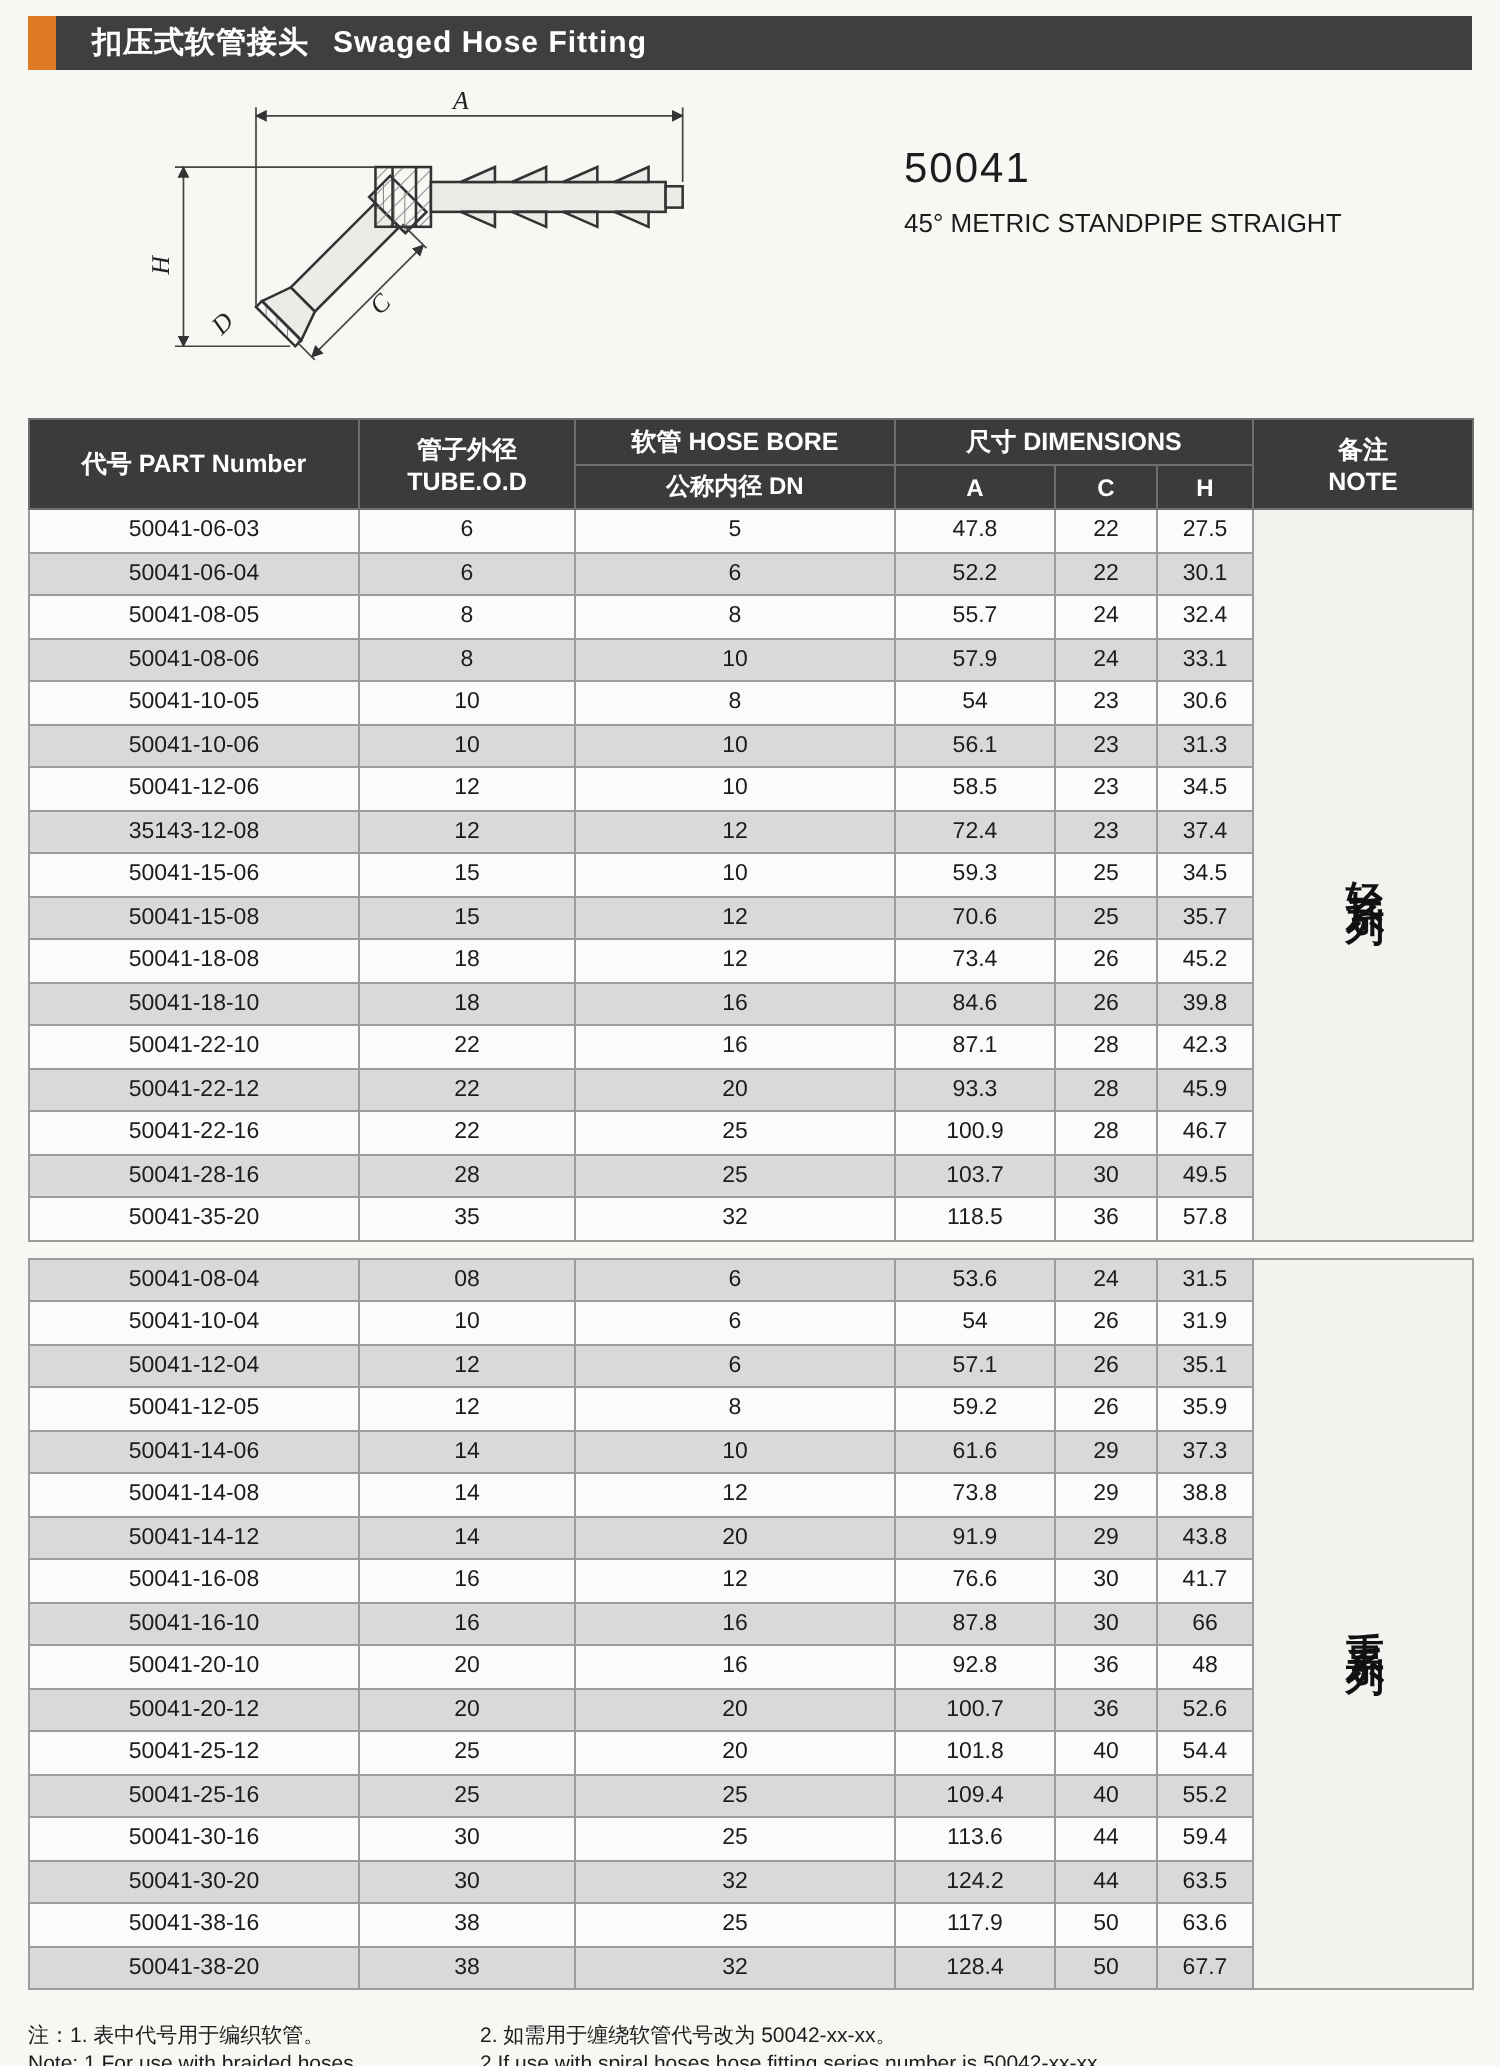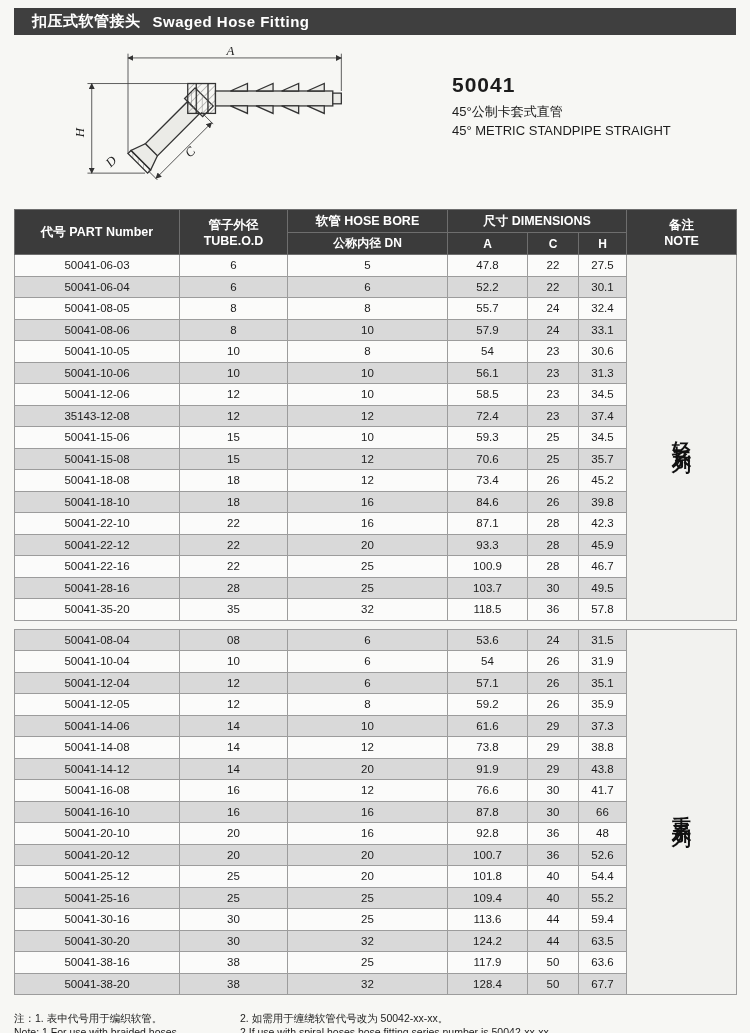--- a/index.html
+++ b/index.html
@@ -7,33 +7,33 @@
   body {
     height:1033px;
     background:#f7f7f4;
     font-family:"Liberation Sans","DejaVu Sans",sans-serif;
     color:#1c1c1c;
     overflow:hidden;
   }
   .page { padding:8px 14px 0 14px; }
 
   
-  .topbar { display:flex; height:27px; margin-bottom:8px;flex-direction:column; }
+  .topbar { display:flex; height:27px; margin-bottom:8px; }
   .topbar .accent { width:14px; background:#e07b25; }
   .topbar .bar {
     flex:1; background:#3f3f3f; color:#fff;
     display:flex; align-items:center; gap:12px;
     padding-left:18px; font-weight:bold; font-size:15px; letter-spacing:.5px;
   }
 
   
   .intro { display:flex; height:162px; margin-bottom:4px; }
   .drawing-wrap { width:420px; height:160px; }
   .product { margin-left:18px; padding-top:30px; }
-  .product .code { font-size:21px; font-weight:bold; letter-spacing:1px; margin-bottom:5px; }
+  .product .code { font-size:21px; font-weight:normal; letter-spacing:1px; margin-bottom:5px; }
   .product .line { font-size:13px; line-height:19px; }
 
   
   table.data-table {
     width:722px; border-collapse:collapse; table-layout:fixed;
     font-size:11.5px; border:1.5px solid #555; background:#a3a3a3;
   }
   .data-table th, .data-table td {
     border:1px solid #9c9c9c; text-align:center; vertical-align:middle;
     padding:2px 2px; overflow:hidden; white-space:nowrap;
@@ -132,21 +132,20 @@
 
         <text class="dim" x="166" y="11" text-anchor="middle">A</text>
         <text class="dim" x="29" y="84" text-anchor="middle" transform="rotate(-90 29 84)">H</text>
         <text class="dim" x="131" y="105" text-anchor="middle" transform="rotate(-45 131 105)">C</text>
         <text class="dim" x="57" y="114" text-anchor="middle" transform="rotate(-45 57 114)">D</text>
       </svg>
     </div>
 
     <div class="product">
       <div class="code">50041</div>
-      <div class="line">45°公制卡套式直管</div>
       <div class="line">45° METRIC STANDPIPE STRAIGHT</div>
     </div>
   </div>
 
   <table class="data-table">
     <colgroup>
       <col style="width:165px">
         <col style="width:108px">
         <col style="width:160px">
       <col style="width:80px">

